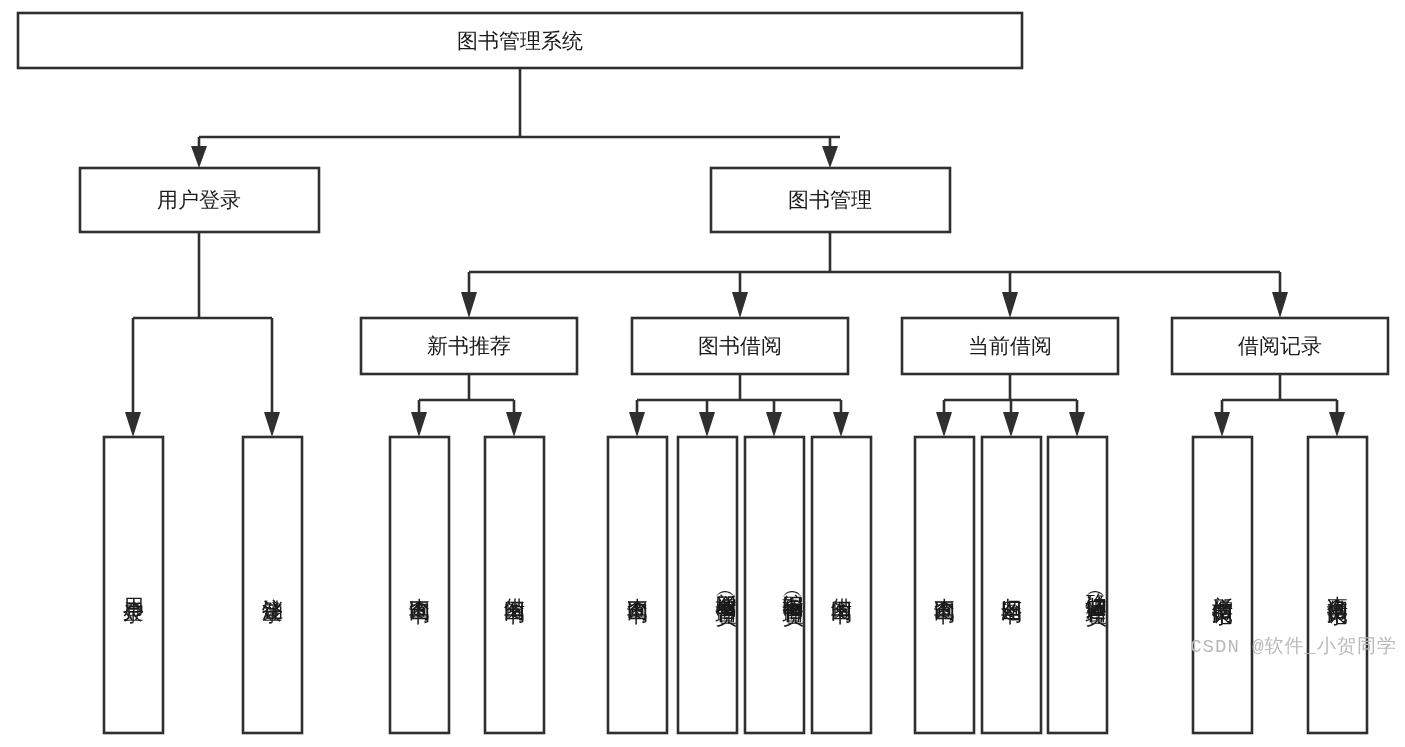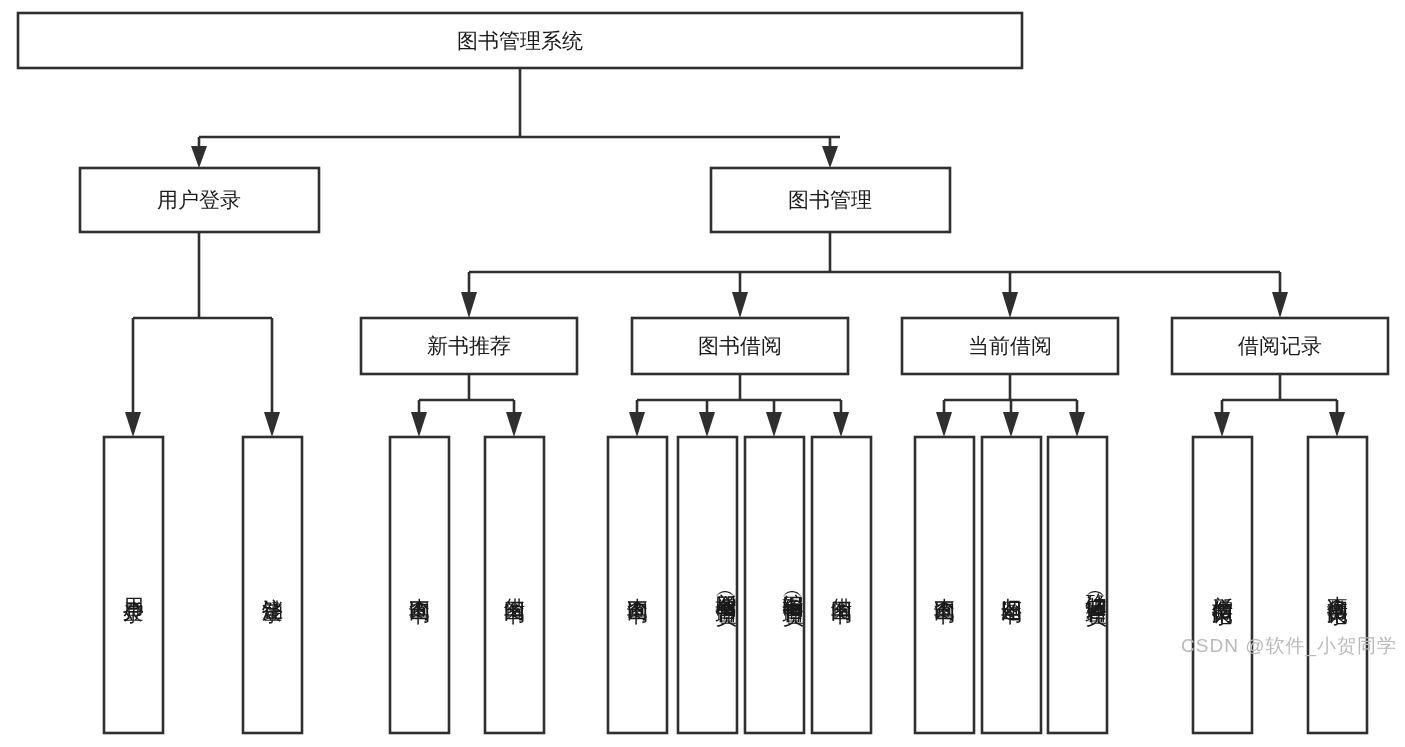--- a/index.html
+++ b/index.html
@@ -62,21 +62,21 @@
     align-items: center;
     justify-content: center;
     text-align: center;
     white-space: nowrap;
     pointer-events: none;
   }
   .watermark {
     position: absolute;
     right: 8px;
     bottom: 6px;
-    font-family: Liberation Sans, sans-serif;
+    font-family: Liberation Mono, monospace;
     font-size: 19px;
     color: #b9b9b9;
     letter-spacing: 1px;
     white-space: nowrap;
   }
 </style>
 </head>
 <body>
 
 <div id="diagram-root">

